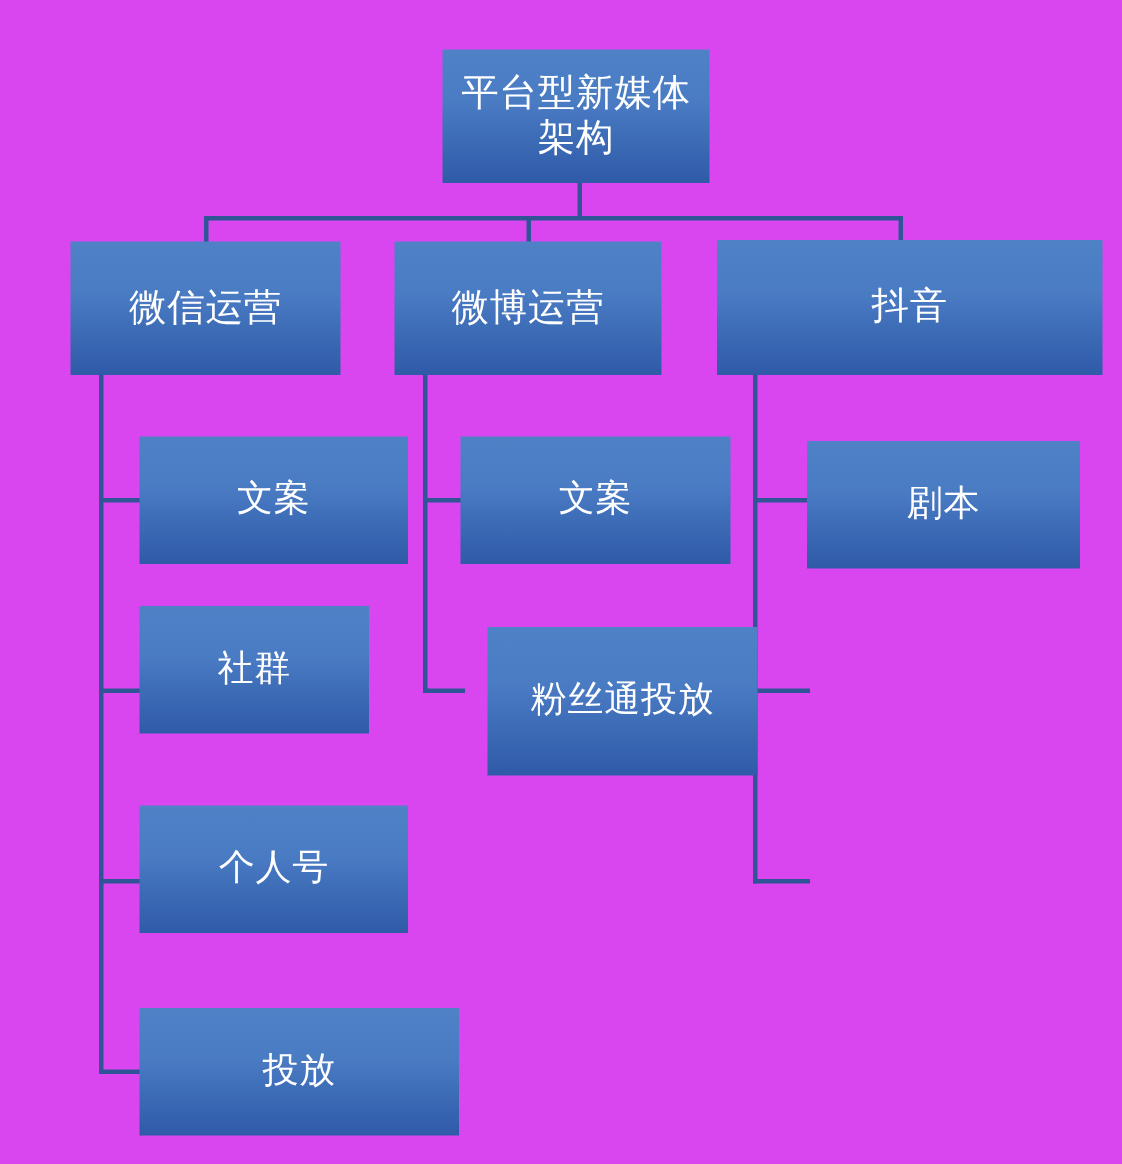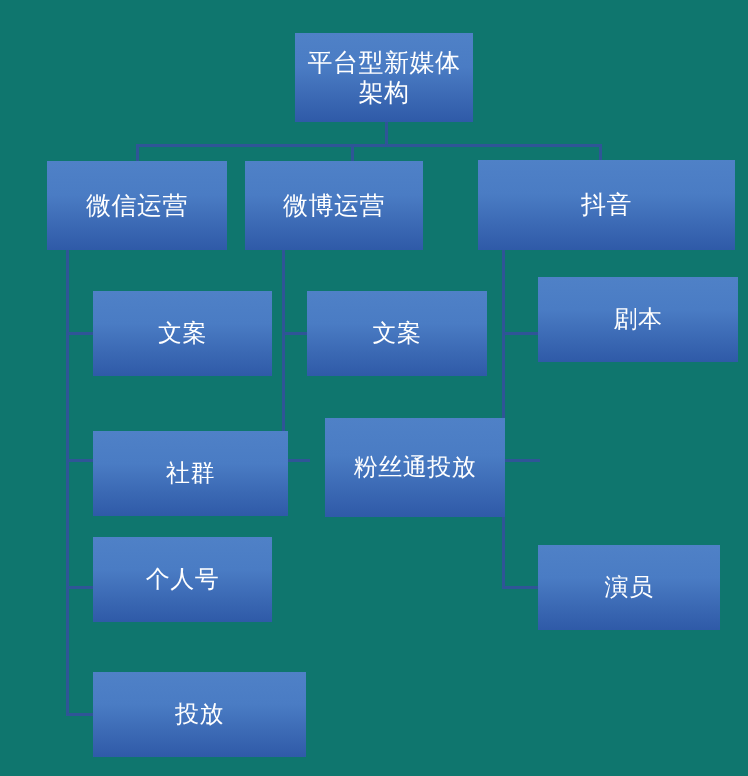--- a/index.html
+++ b/index.html
@@ -4,21 +4,21 @@
 <style>
   html, body {
     margin: 0;
     padding: 0;
     background: #ffffff;
   }
   #chart-canvas {
     position: relative;
     width: 748px;
     height: 776px;
-    background: #0f766e;
+    background: #d946ef;
     font-family: Liberation Serif, serif;
     overflow: hidden;
   }
   .node {
     position: absolute;
     box-sizing: border-box;
     display: flex;
     align-items: center;
     justify-content: center;
     text-align: center;
@@ -63,31 +63,31 @@
   <div class="conn conn-v" style="left:66px; top:250px; width:3px; height:466px;"></div>
 
   <div class="conn conn-h" style="left:66px; top:332px; width:28px; height:3px;"></div>
   <div class="conn conn-h" style="left:66px; top:459px; width:28px; height:3px;"></div>
   <div class="conn conn-h" style="left:66px; top:586px; width:28px; height:3px;"></div>
   <div class="conn conn-h" style="left:66px; top:713px; width:28px; height:3px;"></div>
 
   <div class="node node-leaf" style="left:93px; top:291px; width:179px; height:85px;">
     <span>文案</span>
   </div>
-  <div class="node node-leaf" style="left:93px; top:431px; width:195px; height:85px;">
+  <div class="node node-leaf" style="left:93px; top:404px; width:153px; height:85px;">
     <span>社群</span>
   </div>
   <div class="node node-leaf" style="left:93px; top:537px; width:179px; height:85px;">
     <span>个人号</span>
   </div>
   <div class="node node-leaf" style="left:93px; top:672px; width:213px; height:85px;">
     <span>投放</span>
   </div>
 
-  <div class="node node-level2" style="left:245px; top:161px; width:178px; height:89px;">
+  <div class="node node-level2" style="left:263px; top:161px; width:178px; height:89px;">
     <span>微博运营</span>
   </div>
 
   <div class="conn conn-v" style="left:282px; top:250px; width:3px; height:212px;"></div>
 
   <div class="conn conn-h" style="left:282px; top:332px; width:28px; height:3px;"></div>
   <div class="conn conn-h" style="left:282px; top:459px; width:28px; height:3px;"></div>
 
   <div class="node node-leaf" style="left:307px; top:291px; width:180px; height:85px;">
     <span>文案</span>
@@ -99,20 +99,17 @@
   <div class="node node-level2" style="left:478px; top:160px; width:257px; height:90px;">
     <span>抖音</span>
   </div>
 
   <div class="conn conn-v" style="left:502px; top:250px; width:3px; height:339px;"></div>
 
   <div class="conn conn-h" style="left:502px; top:332px; width:38px; height:3px;"></div>
   <div class="conn conn-h" style="left:502px; top:459px; width:38px; height:3px;"></div>
   <div class="conn conn-h" style="left:502px; top:586px; width:38px; height:3px;"></div>
 
-  <div class="node node-leaf" style="left:538px; top:277px; width:200px; height:85px;">
+  <div class="node node-leaf" style="left:538px; top:294px; width:182px; height:85px;">
     <span>剧本</span>
-  </div>
-  <div class="node node-leaf" style="left:538px; top:545px; width:182px; height:85px;">
-    <span>演员</span>
   </div>
 
 </div>
 
 </body></html>

